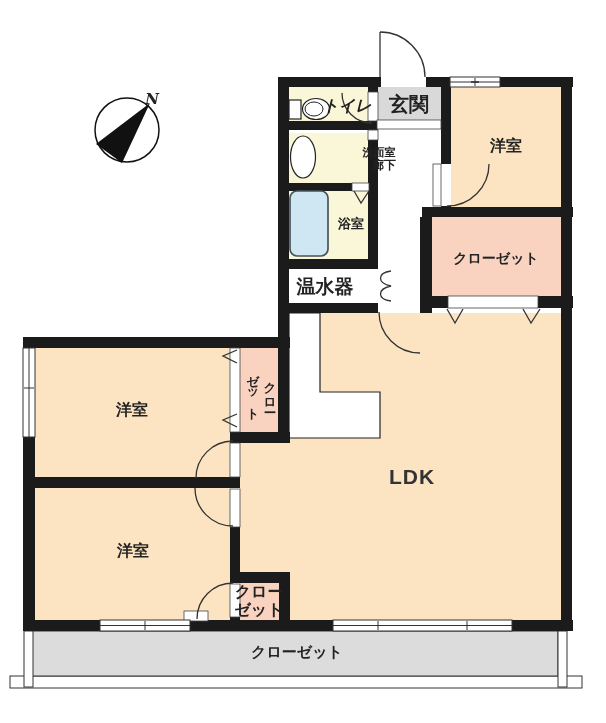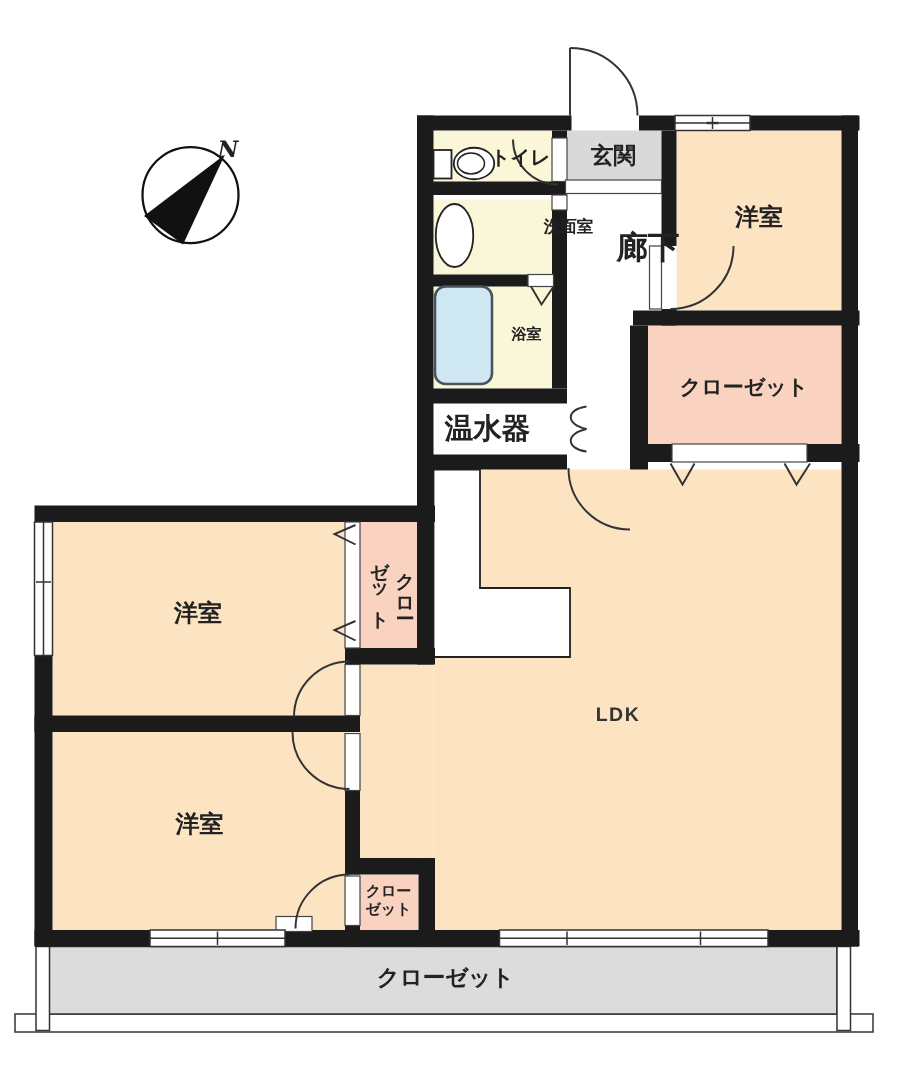--- a/index.html
+++ b/index.html
@@ -133,28 +133,28 @@
     <path d="M391,271 C377,273 377,283 391,286 C377,289 377,299 391,301"></path>
   </g>
 
   <g>
     <circle cx="127" cy="130" r="32" fill="none" stroke="#111" stroke-width="1.5"></circle>
     <polygon points="150,103 96,144 122,163" fill="#111"></polygon>
   </g>
 </svg>
 
   <div class="lbl compass-n" style="left:152px;top:100px;font-size:15px;">N</div>
-  <div class="lbl" style="left:347px;top:106px;font-size:13px;">トイレ</div>
-  <div class="lbl" style="left:409px;top:104px;font-size:15px;">玄関</div>
+  <div class="lbl" style="left:347px;top:106px;font-size:16px;font-style:italic;">トイレ</div>
+  <div class="lbl" style="left:409px;top:104px;font-size:20px;">玄関</div>
   <div class="lbl" style="left:343px;top:152px;font-size:11px;margin-left:36px;">洗面室</div>
-  <div class="lbl" style="left:432px;top:166px;font-size:21px;">廊下</div>
-  <div class="lbl" style="left:351px;top:224px;font-size:10px;">浴室</div>
+  <div class="lbl" style="left:384px;top:166px;font-size:12px;">廊下</div>
+  <div class="lbl" style="left:351px;top:224px;font-size:13px;">浴室</div>
   <div class="lbl" style="left:325px;top:287px;font-size:19px;">温水器</div>
   <div class="lbl" style="left:506px;top:146px;font-size:16px;">洋室</div>
   <div class="lbl" style="left:496px;top:258px;font-size:14px;">クローゼット</div>
   <div class="lbl vertical" style="left:261px;top:390px;font-size:12.5px;">クローゼット</div>
   <div class="lbl" style="left:132px;top:410px;font-size:16px;">洋室</div>
   <div class="lbl" style="left:133px;top:551px;font-size:16px;">洋室</div>
-  <div class="lbl multiline" style="left:259px;top:601px;font-size:10px;">クロー
+  <div class="lbl multiline" style="left:259px;top:601px;font-size:16px;">クロー
 ゼット</div>
-  <div class="lbl" style="left:412px;top:477px;font-size:13px;letter-spacing:1px;color:#333;">LDK</div>
+  <div class="lbl" style="left:412px;top:477px;font-size:21px;letter-spacing:1px;color:#333;">LDK</div>
   <div class="lbl" style="left:297px;top:652px;font-size:15px;">クローゼット</div>
 </div>
 
 </body></html>

